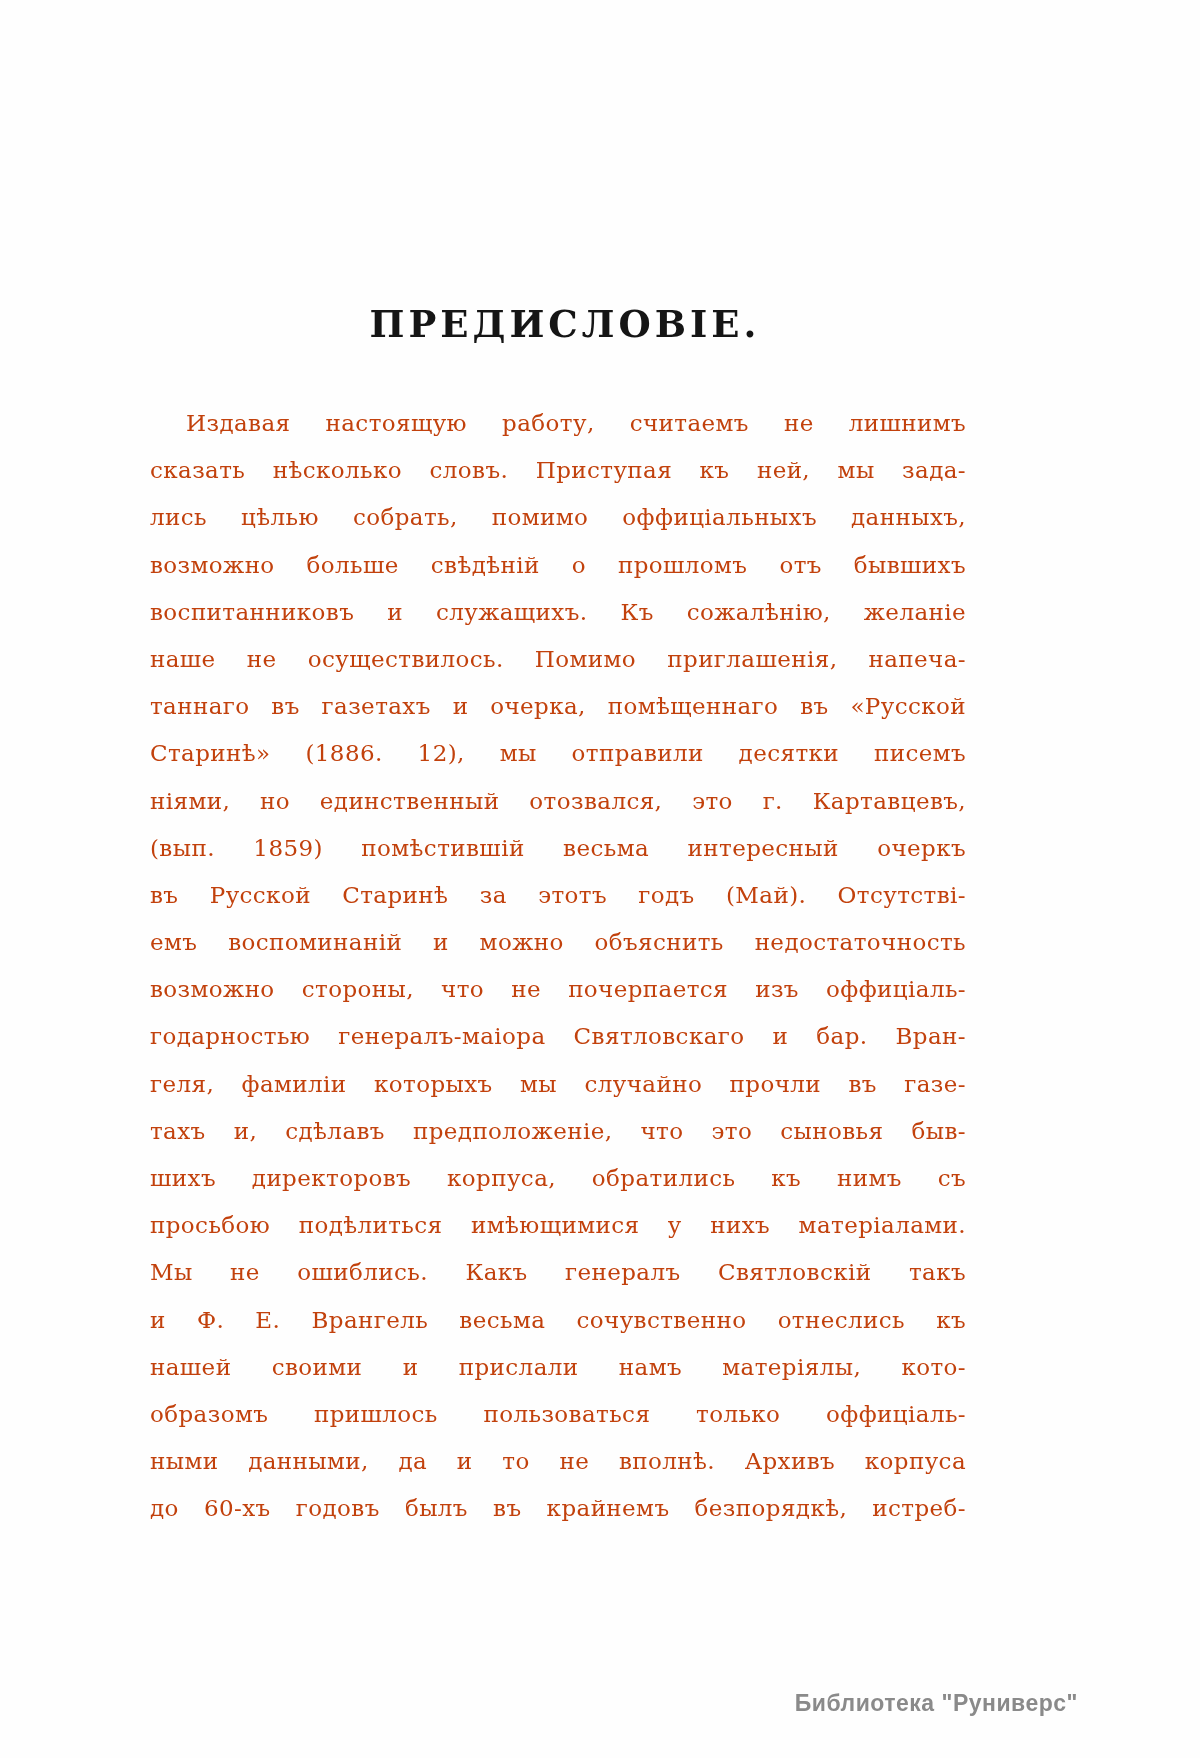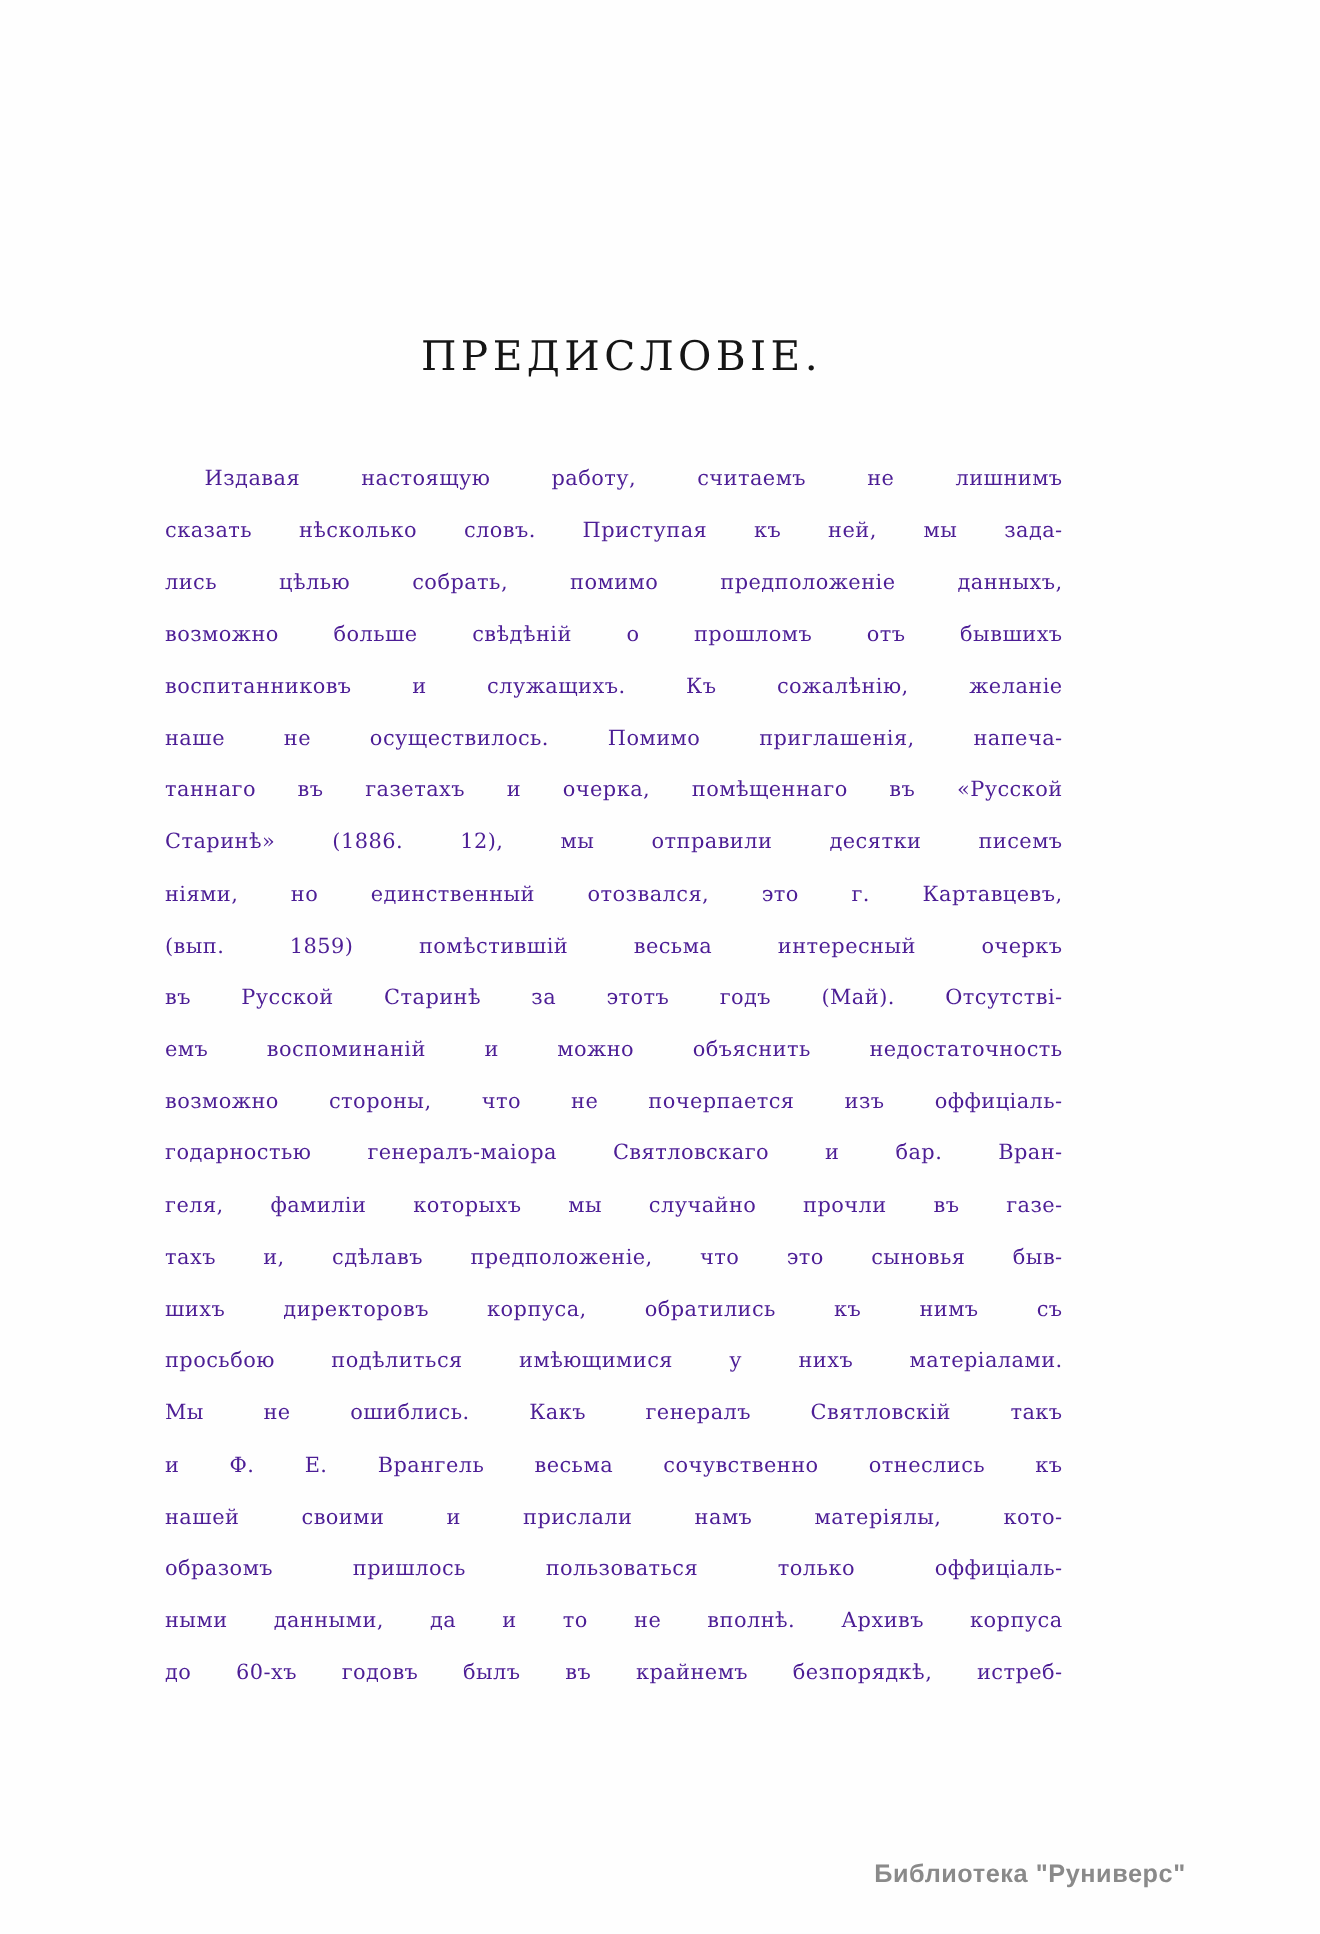--- a/index.html
+++ b/index.html
@@ -20,32 +20,32 @@
     overflow: hidden;
   }
   .title {
     position: absolute;
     top: 302px;
     left: 150px;
     width: 830px;
     margin: 0;
     text-align: center;
     font-size: 37px;
-    font-weight: 400;
+    font-weight: 700;
     letter-spacing: 4px;
     color: #151515;
     font-family: "DejaVu Serif", serif;
   }
   .paragraph {
     position: absolute;
-    top: 412px;
+    top: 400px;
     left: 150px;
     width: 816px;
-    color: #4c1d95;
-    font-size: 19px;
+    color: #c2410c;
+    font-size: 23px;
   }
   .line {
     height: 47.2px;
     line-height: 47.2px;
     text-align: justify;
     text-align-last: justify;
     letter-spacing: 0.4px;
   }
   .line:first-child {
     text-indent: 36px;
@@ -63,21 +63,21 @@
 </style>
 </head>
 <body>
 
 <div class="page">
   <h1 class="title">ПРЕДИСЛОВІЕ.</h1>
 
   <div class="paragraph">
       <div class="line">Издавая настоящую работу, считаемъ не лишнимъ</div>
       <div class="line">сказать нѣсколько словъ. Приступая къ ней, мы зада-</div>
-      <div class="line">лись цѣлью собрать, помимо предположеніе данныхъ,</div>
+      <div class="line">лись цѣлью собрать, помимо оффиціальныхъ данныхъ,</div>
       <div class="line">возможно больше свѣдѣній о прошломъ отъ бывшихъ</div>
       <div class="line">воспитанниковъ и служащихъ. Къ сожалѣнію, желаніе</div>
       <div class="line">наше не осуществилось. Помимо приглашенія, напеча-</div>
       <div class="line">таннаго въ газетахъ и очерка, помѣщеннаго въ «Русской</div>
       <div class="line">Старинѣ» (1886. 12), мы отправили десятки писемъ</div>
       <div class="line">ніями, но единственный отозвался, это г. Картавцевъ,</div>
       <div class="line">(вып. 1859) помѣстившій весьма интересный очеркъ</div>
       <div class="line">въ Русской Старинѣ за этотъ годъ (Май). Отсутстві-</div>
       <div class="line">емъ воспоминаній и можно объяснить недостаточность</div>
       <div class="line">возможно стороны, что не почерпается изъ оффиціаль-</div>

